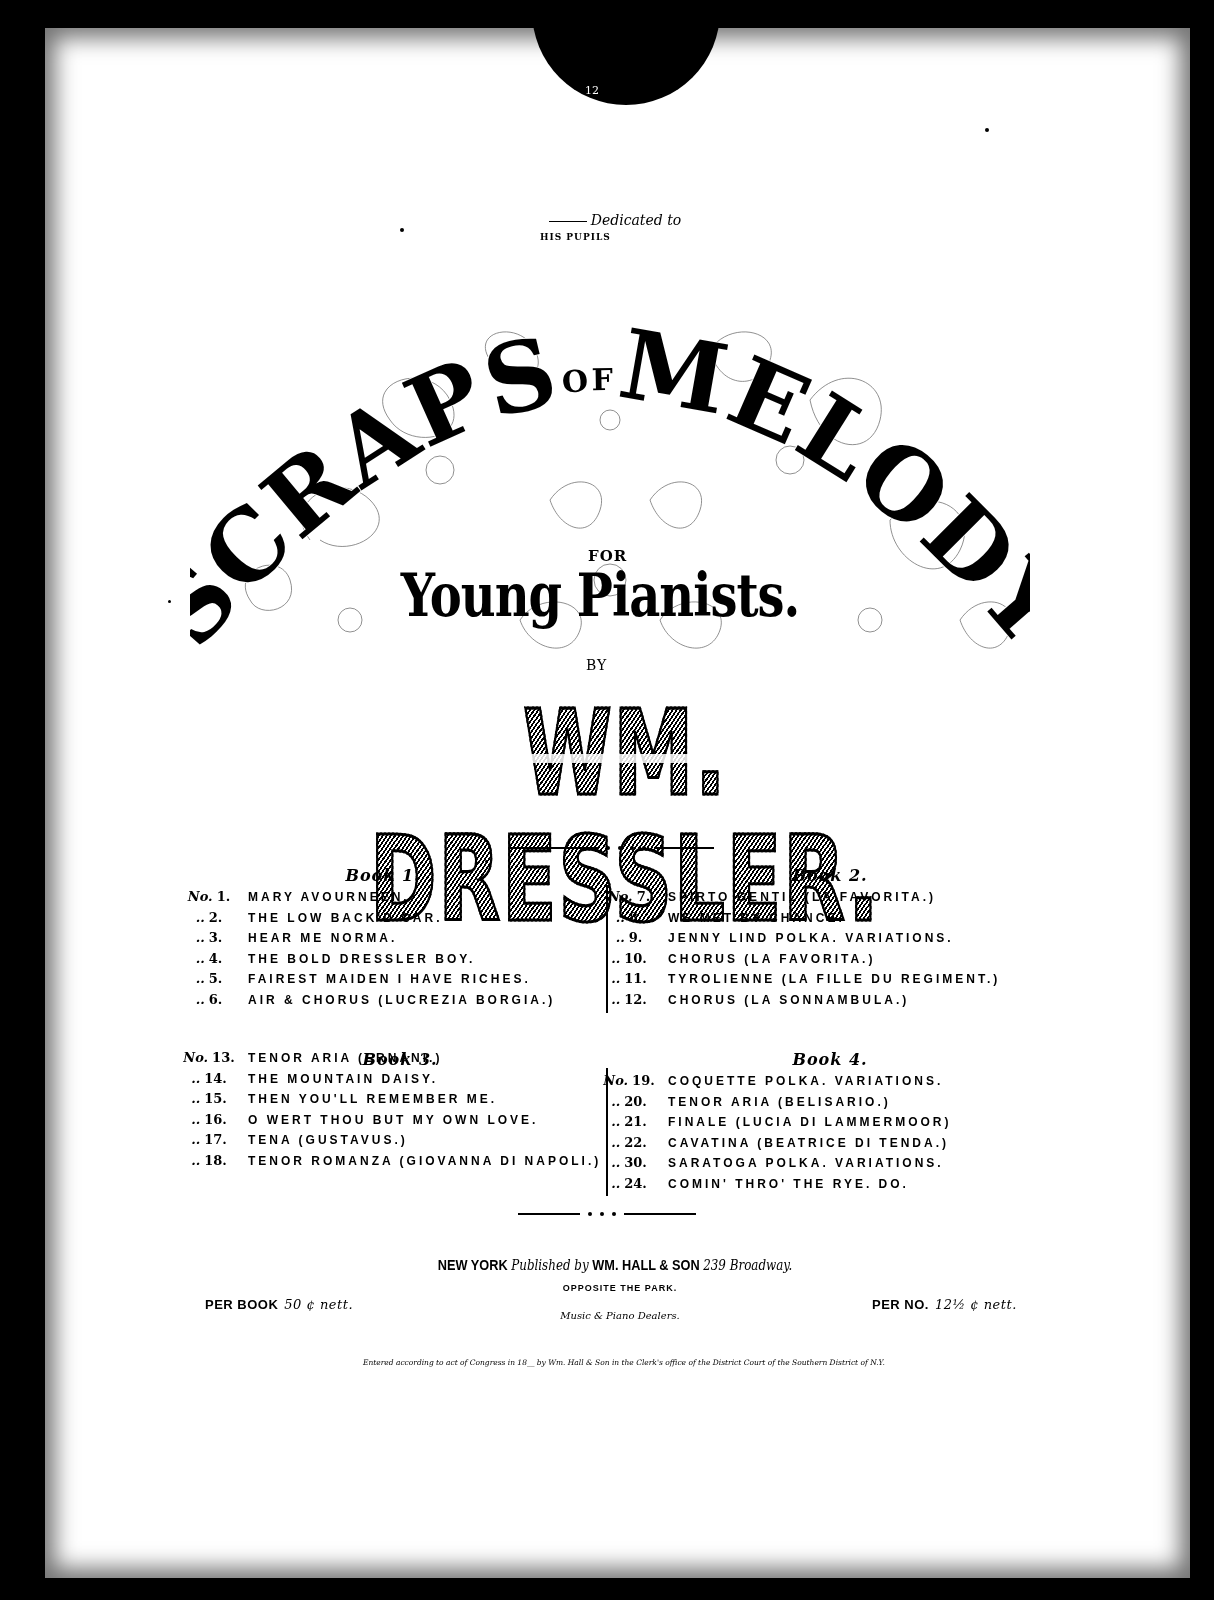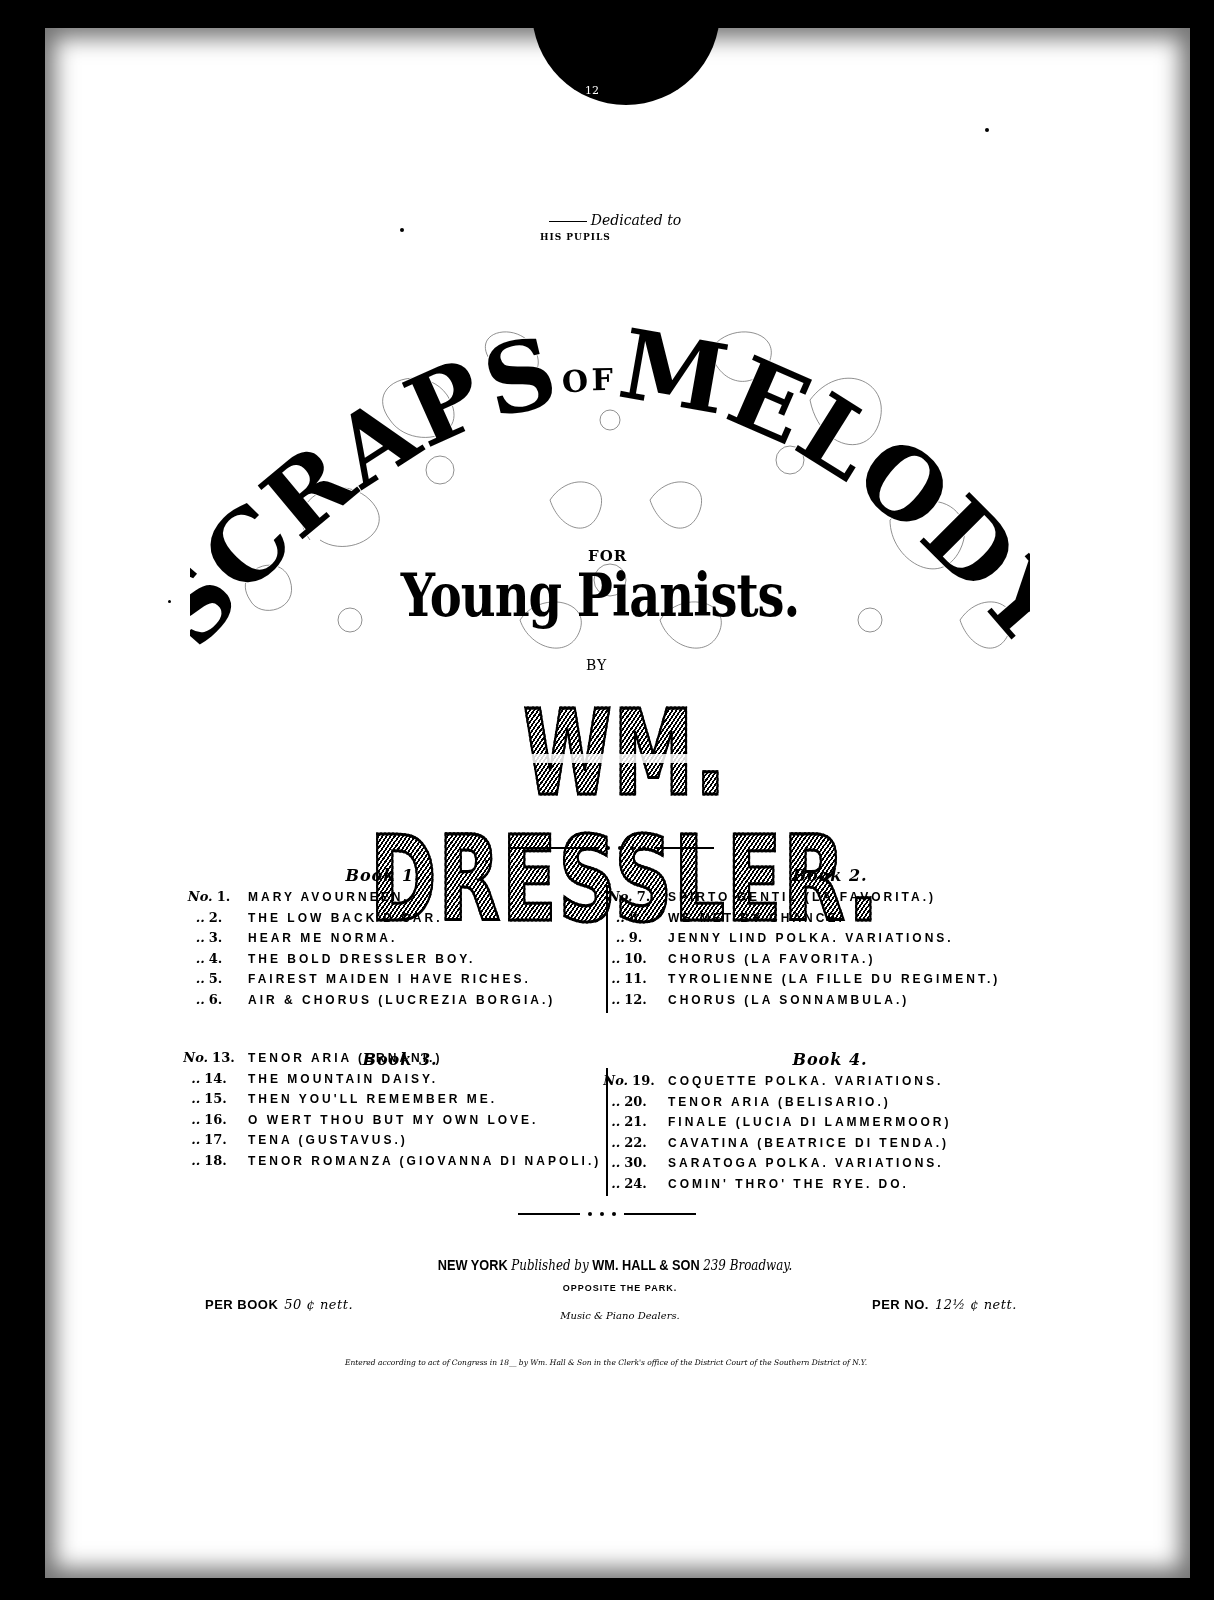--- a/index.html
+++ b/index.html
@@ -113,21 +113,21 @@
     .price-left {
       position: absolute; left: 205px; top: 1297px; font-size: 13px; font-weight: bold; letter-spacing: 0.5px;
     }
     .price-right {
       position: absolute; left: 872px; top: 1297px; font-size: 13px; font-weight: bold; letter-spacing: 0.5px;
     }
     .price-left .script, .price-right .script {
       font-family: "DejaVu Serif", serif; font-style: italic; font-weight: normal; font-size: 13px; margin-left: 6px;
     }
     .copyright {
-      position: absolute; left: 345px; top: 1358px; width: 540px; text-align: left;
+      position: absolute; left: 345px; top: 1358px; width: 540px; text-align: right;
       font-family: "DejaVu Serif", serif; font-style: italic; font-size: 7.5px; white-space: nowrap;
     }
     .speckle { position: absolute; background: #000; border-radius: 50%; }
   </style>
 </head>
 <body>
 
 <div class="left-bar"></div>
 <div class="page"></div>
 <div class="notch"></div>

